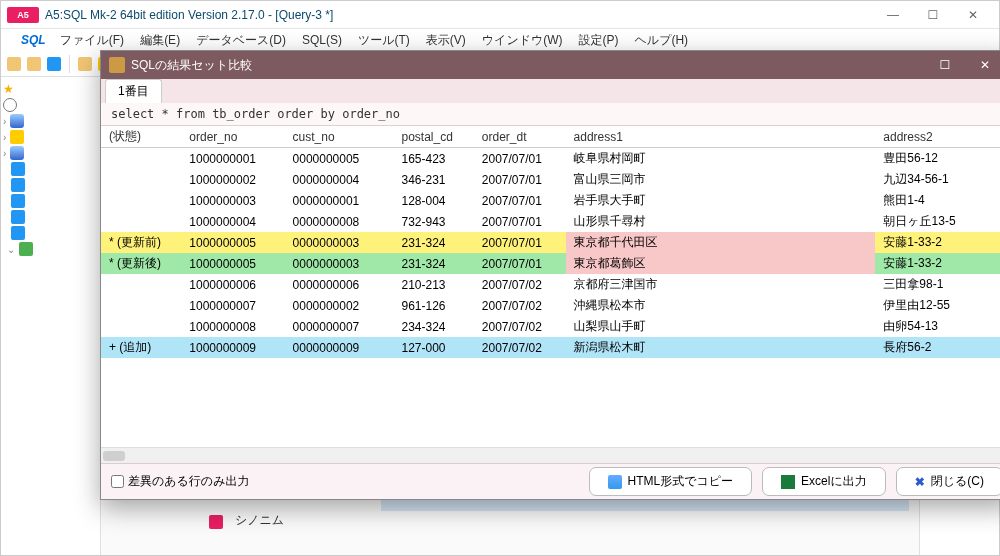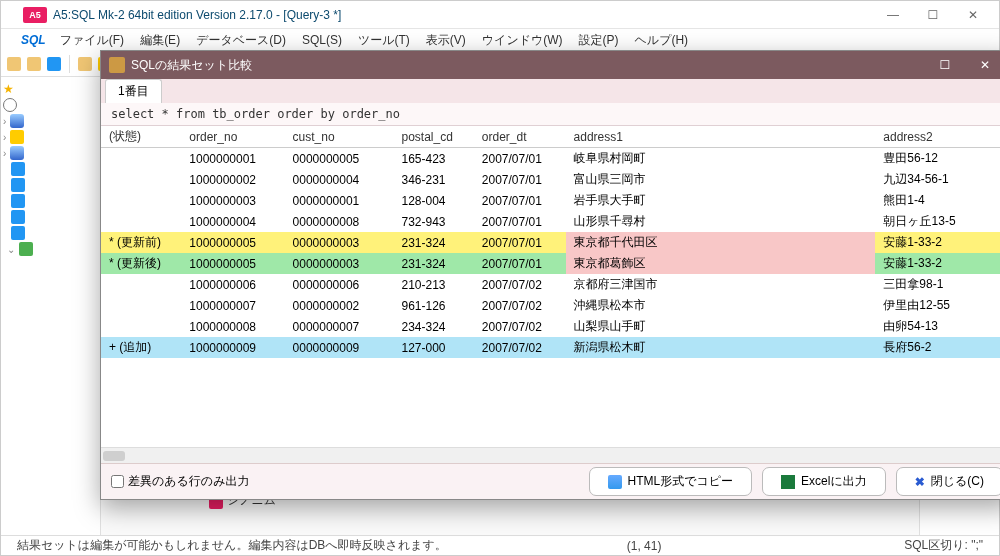--- a/index.html
+++ b/index.html
@@ -1,21 +1,21 @@
 <!DOCTYPE html>
 <html><head>
 <meta charset="utf-8">
 <style>
 * { box-sizing: border-box; margin: 0; padding: 0; font-family: "Meiryo UI", "Yu Gothic UI", sans-serif; font-size: 12px; }
 body { background: #f8f8f8; width: 1000px; height: 556px; overflow: hidden; position: relative; }
 
 
 .main-window { width: 1000px; height: 556px; background: #fff; border: 1px solid #ccc; display: flex; flex-direction: column; }
 .titlebar { height: 28px; background: #fff; display: flex; align-items: center; padding: 0 6px; border-bottom: 1px solid #e5e5e5; }
-.titlebar .app-icon { width: 24px; height: 16px; background: #e91e63; border-radius: 2px; margin-right: 6px; display: inline-flex; align-items:center; justify-content:center; color:#fff; font-size:9px; font-weight:bold;margin-left:16px;}
+.titlebar .app-icon { width: 32px; height: 16px; background: #e91e63; border-radius: 2px; margin-right: 6px; display: inline-flex; align-items:center; justify-content:center; color:#fff; font-size:9px; font-weight:bold;}
 .titlebar .title-text { color: #0c4a6e; flex: 1; }
 .winbtns { display: flex; }
 .winbtns span { width: 40px; height: 28px; display: inline-flex; align-items: center; justify-content: center; color: #666; }
 
 .menubar { height: 22px; display: flex; align-items: center; padding: 0 20px; gap: 4px; }
 .menubar .sql-badge { color: #006dd6; font-weight: bold; font-style: italic; margin-right: 4px;}
 .menubar span.mitem { padding: 2px 6px; color: #333; }
 
 .toolbar { height: 26px; display: flex; align-items: center; padding: 0 6px; gap: 6px; border-bottom: 1px solid #e0e0e0; }
 .tb-sep { width: 1px; height: 18px; background: #ddd; margin: 0 2px;}
@@ -27,21 +27,21 @@
 .center-area { flex: 1; position: relative; background: #fafafa; }
 .right-gutter { width: 80px; background:#fff; border-left:1px solid #e0e0e0; padding:4px;}
 
 .statusbar { height: 20px; border-top: 1px solid #ddd; display: flex; align-items: center; padding: 0 6px; font-size: 11px; color:#444; }
 .statusbar .sseg { padding: 0 10px; }
 .statusbar .sseg.right { margin-left:auto;}
 
 
 .bg-hint-right { position:absolute; right:6px; top:55px; font-size:12px; font-weight:bold; color:#333; background:#f6e7ea; padding:4px 6px;}
 .bg-filter { position:absolute; right:6px; top:73px; color:#333; padding:2px 6px;}
-.bg-synonym { position:absolute; left:102px; bottom:24px; padding:2px 6px; display:flex; align-items:flex-end; gap:4px; color:#333;}
+.bg-synonym { position:absolute; left:102px; bottom:24px; padding:2px 6px; display:flex; align-items:flex-end; gap:12px; color:#333;}
 .bg-row { position:absolute; left:280px; right:10px; bottom:44px; height:18px; background:#0078d7; opacity:0.15;}
 
 
 .dialog {
   position: absolute; left: 100px; top: 50px; width: 914px; height: 450px;
   background: #fff; border: 1px solid #888; box-shadow: 0 8px 24px rgba(0,0,0,0.35);
   display: flex; flex-direction: column;
 }
 .dlg-title { height: 28px; background: #7c5a5f; color: #fff; display: flex; align-items: center; padding: 0 8px; }
 .dlg-title .dicon { width:16px; height:16px; margin-right:6px; display:inline-flex; background:#c94; border-radius:2px;}
@@ -184,25 +184,20 @@
 
     <div class="right-gutter">
       <span class="ico pink" style="display:block;margin-bottom:20px;">✕</span>
       <span class="ico green"></span>
     </div>
   </div>
 
   <div class="bg-hint-right">79 (0.007s):</div>
   <div class="bg-filter" style="top:372px;">フィルタ(L)</div>
 
-  <div class="statusbar">
-    <span class="sseg">結果セットは編集が可能かもしれません。編集内容はDBへ即時反映されます。</span>
-    <span class="sseg" style="margin-left:160px">(1, 41)</span>
-    <span class="sseg right">SQL区切り: ";"</span>
-  </div>
 </div>
 
 <div class="dialog">
   <div class="dlg-title">
     <span class="dicon"></span>
     <span class="dtext">SQLの結果セット比較</span>
     <span class="dbtn">☐</span>
     <span class="dbtn">✕</span>
   </div>
 

